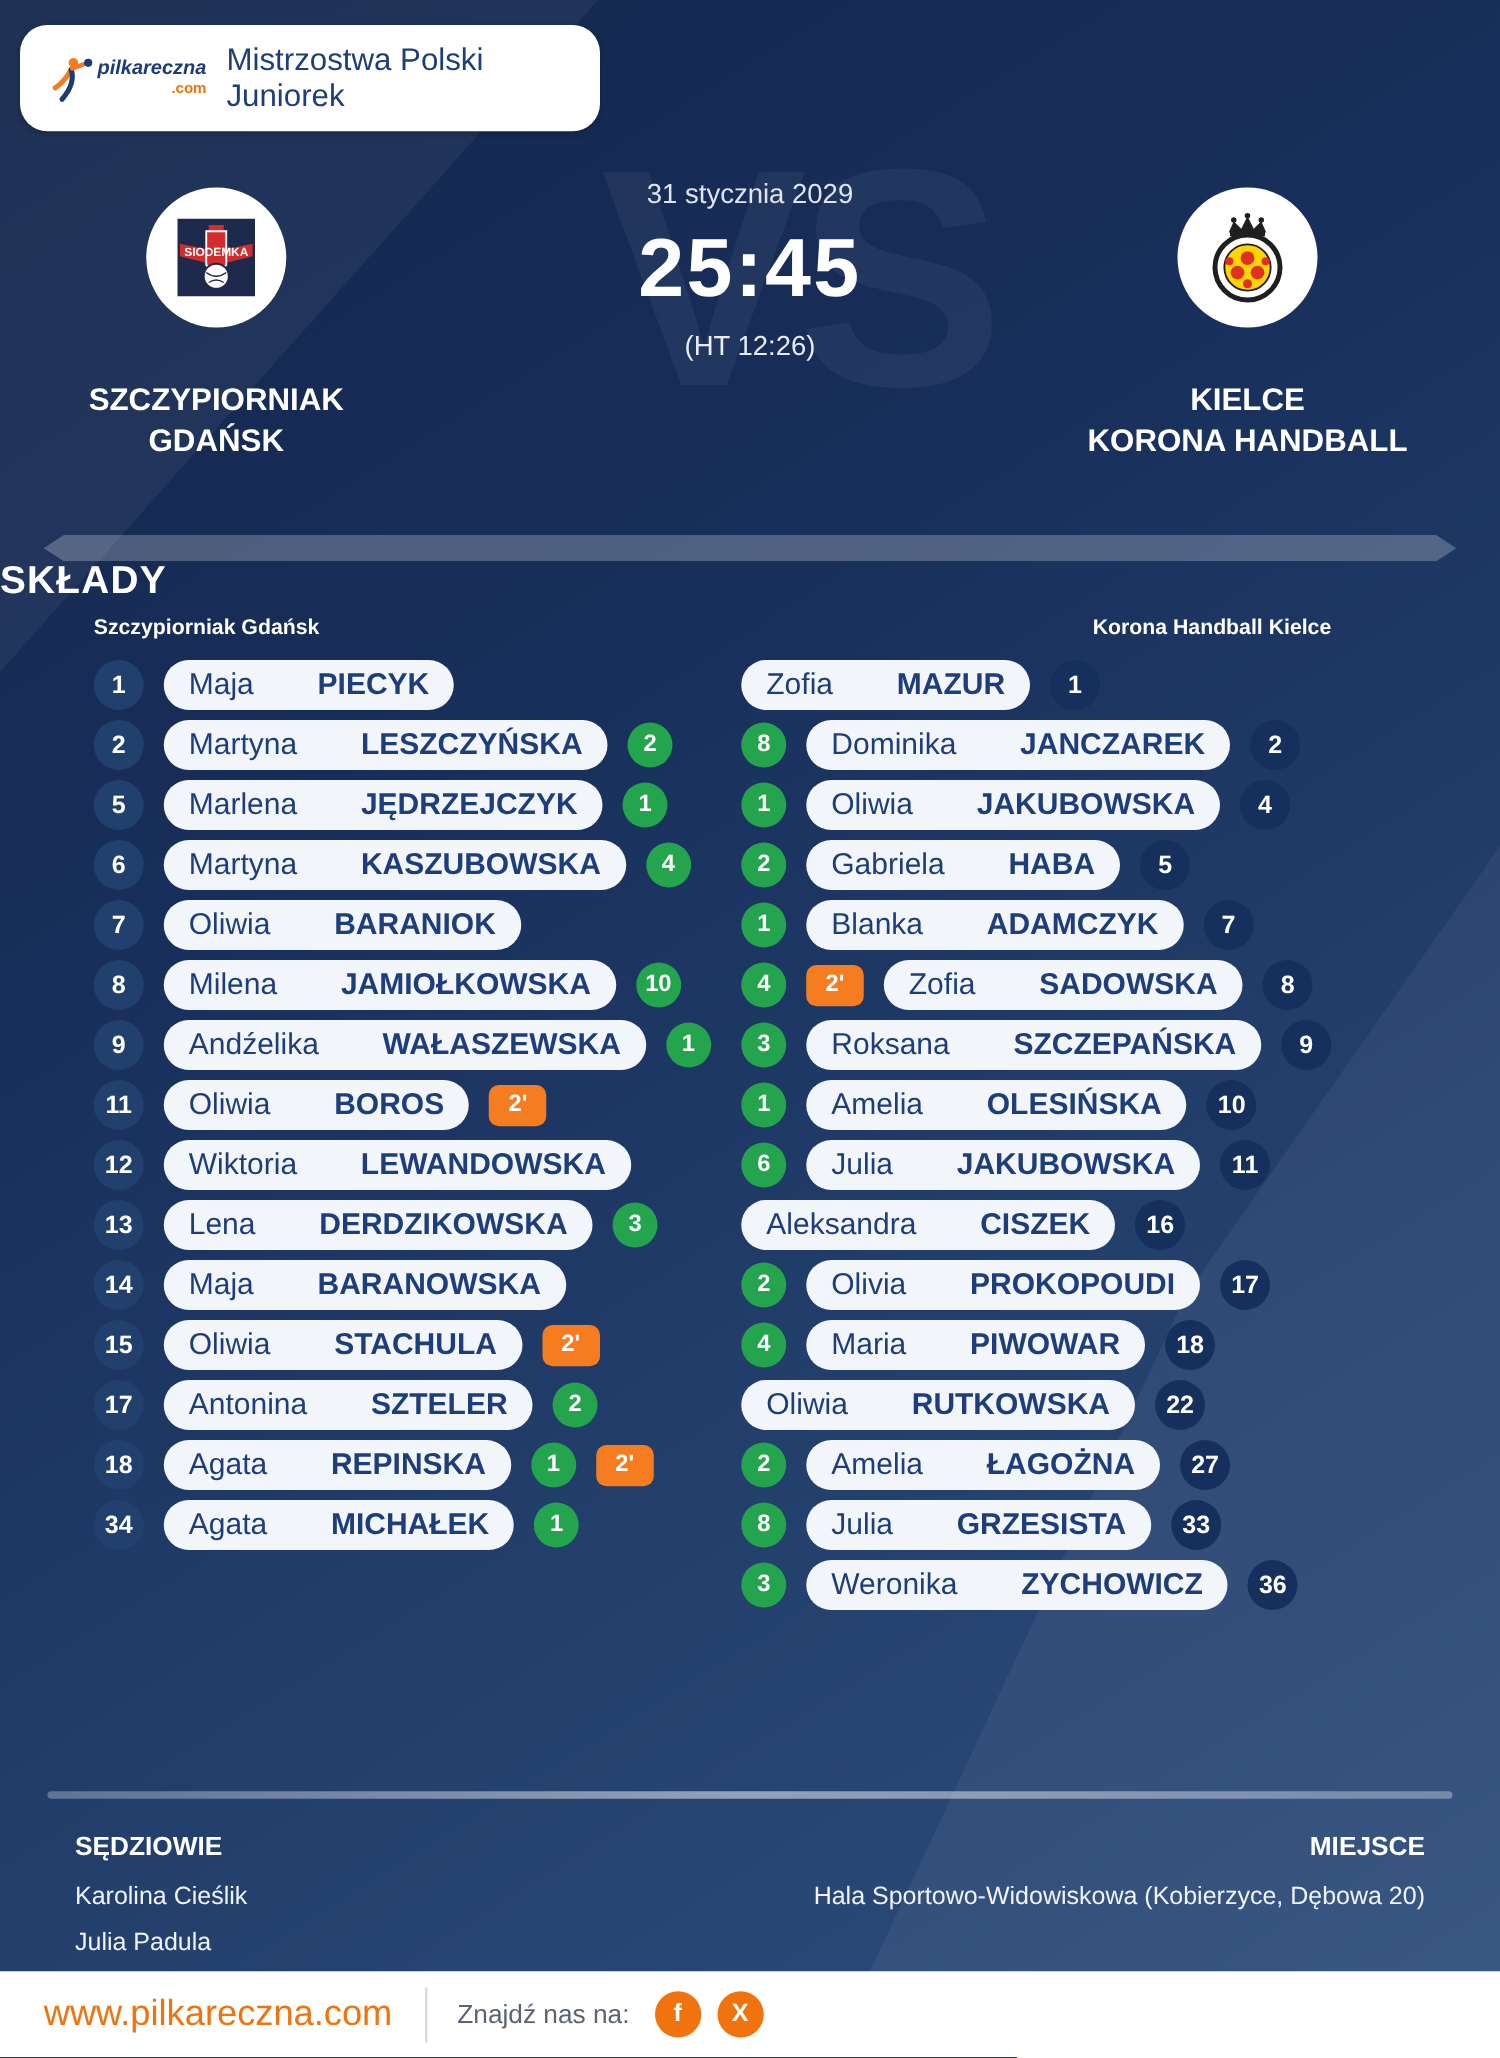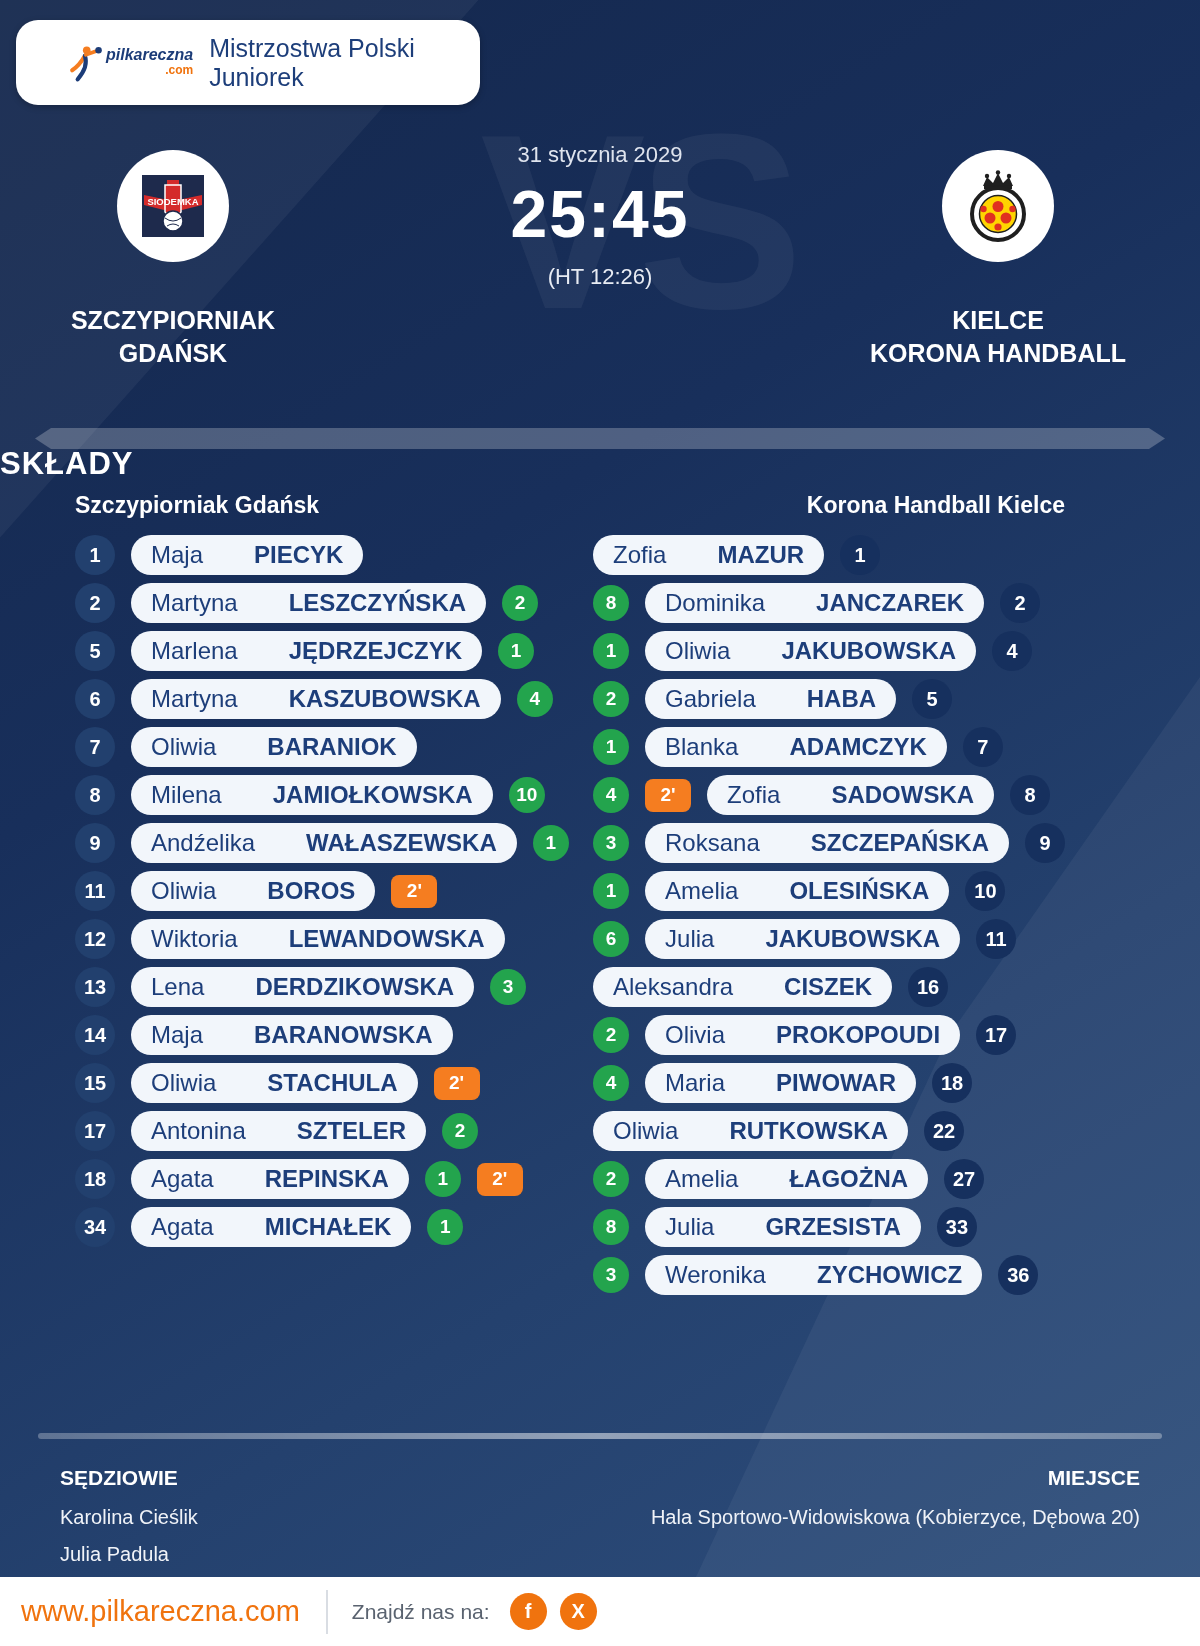--- a/index.html
+++ b/index.html
@@ -9,21 +9,21 @@
     font-family:"Liberation Sans",sans-serif;
   }
   .shape-tl { position:absolute; left:0; top:0; width:520px; height:560px;
     background:rgba(255,255,255,0.05); clip-path:polygon(0 0,92% 0,0 96%); }
   .shape-br { position:absolute; right:0; bottom:69px; width:560px; height:900px;
     background:rgba(255,255,255,0.05); clip-path:polygon(100% 0,100% 100%,10% 100%,55% 40%); }
 
   
   .header-card { position:absolute; left:16px; top:20px; width:464px; height:85px;
     background:#ffffff; border-radius:22px; display:flex; align-items:center;
-    padding-left:48px; box-sizing:border-box; box-shadow:0 2px 6px rgba(0,0,0,0.25); }
+    padding-left:20px; box-sizing:border-box; box-shadow:0 2px 6px rgba(0,0,0,0.25); }
   .logo-wrap { display:flex; align-items:center; margin-right:16px; }
   .logo-text { display:flex; flex-direction:column; align-items:flex-end; margin-left:2px; }
   .logo-main { font-size:16px; font-weight:bold; font-style:italic; color:#1c3c78; line-height:1; }
   .logo-com { font-size:12px; font-weight:bold; color:var(--accent-orange,#f57d20); line-height:1.2; }
   .header-title { font-size:25px; color:#1d3e7a; }
 
   
   .vs-watermark { position:absolute; left:50%; top:98px; transform:translateX(-52%);
     font-size:248px; font-weight:bold; line-height:1; color:rgba(255,255,255,0.05); letter-spacing:-8px;margin-left:44px; }
   .team-block { position:absolute; top:130px; width:320px; text-align:center;padding-left:13px; }
@@ -42,21 +42,21 @@
     background:rgba(255,255,255,0.24);
     clip-path:polygon(16px 0,calc(100% - 16px) 0,100% 50%,calc(100% - 16px) 100%,16px 100%,0 50%); }
 
   .lineups-title { position:absolute; top:446px; left:0; width:100%; text-align:left;
     font-size:31px; font-weight:bold; color:#ffffff; letter-spacing:1px; }
 
   
   .lineups { position:absolute; top:492px; left:75px; width:990px; display:flex; justify-content:space-between; }
   .col { display:flex; flex-direction:column; }
   .col.away { align-items:flex-end; }
-  .col-header { font-size:23px; font-weight:bold; color:#ffffff; margin-bottom:16px; }
+  .col-header { font-size:17px; font-weight:bold; color:#ffffff; margin-bottom:16px; }
   .prow { display:flex; align-items:center; gap:16px; height:40px; margin-bottom:8px; }
   .pnum { width:40px; height:40px; border-radius:50%; color:#fff; font-weight:bold; font-size:20px;
     display:flex; align-items:center; justify-content:center; flex:0 0 40px; }
   .col.home .pnum { background:#22406e; }
   .col.away .pnum { background:#16305e; }
   .pill { background:#f2f6fb; border-radius:20px; height:40px; display:flex; align-items:center;
     padding:0 20px; white-space:nowrap; font-size:24px; color:#1d3e7a;gap:42px; }
   .fname { font-weight:400; margin-right:9px; }
   .lname { font-weight:700; }
   .badge-goals { width:36px; height:36px; border-radius:50%; background:var(--goal-green,#23a44d);
@@ -69,21 +69,21 @@
   
   .thin-divider { position:absolute; top:1433px; left:38px; width:1124px; height:6px; border-radius:3px;
     background:linear-gradient(90deg,rgba(255,255,255,0.28),rgba(255,255,255,0.5) 50%,rgba(255,255,255,0.32)); }
   .info { position:absolute; top:1466px; left:60px; width:1080px; display:flex; justify-content:space-between; }
   .info-label { font-size:21px; font-weight:bold; color:#ffffff; margin-bottom:16px; }
   .info-line { font-size:20px; color:#f0f3f8; margin-bottom:14px; }
   .info-right { text-align:right; }
 
   
   .footer { position:absolute; left:0; bottom:0; width:1200px; height:69px; background:#ffffff;
-    display:flex; align-items:center; padding-left:21px; box-sizing:border-box; }
+    display:flex; align-items:center; padding-left:35px; box-sizing:border-box; }
   .site { color:var(--accent-orange,#f0730e); font-size:29px; text-decoration:none; }
   .vline { width:2px; height:44px; background:#d9dde3; margin:0 24px 0 26px; }
   .findus { color:#5a6370; font-size:21px; margin-right:20px; }
   .soc { width:37px; height:37px; border-radius:50%; background:var(--accent-orange,#f57d20); color:#fff;
     display:flex; align-items:center; justify-content:center; font-weight:bold; font-size:20px;
     margin-right:13px; cursor:pointer; }
 </style>
 </head>
 <body>
 

